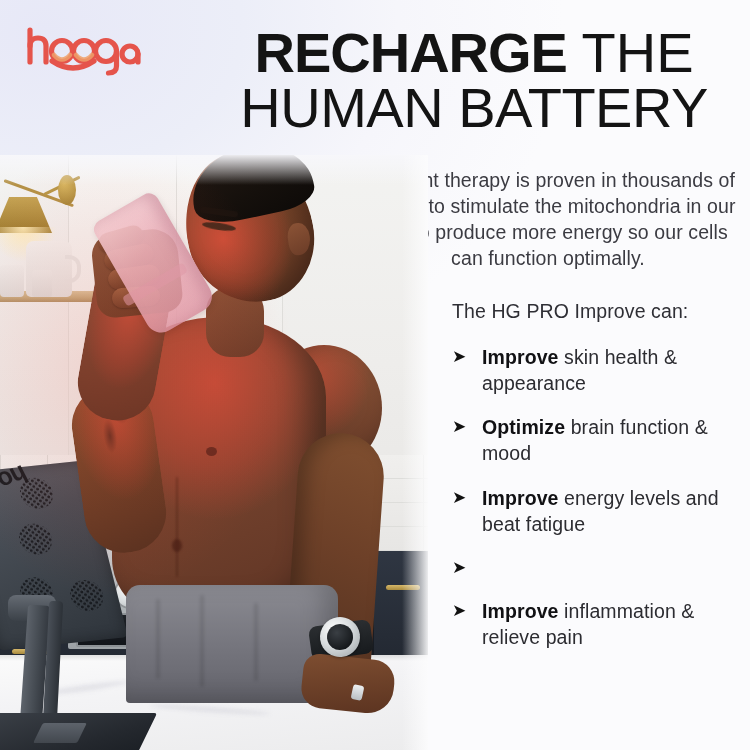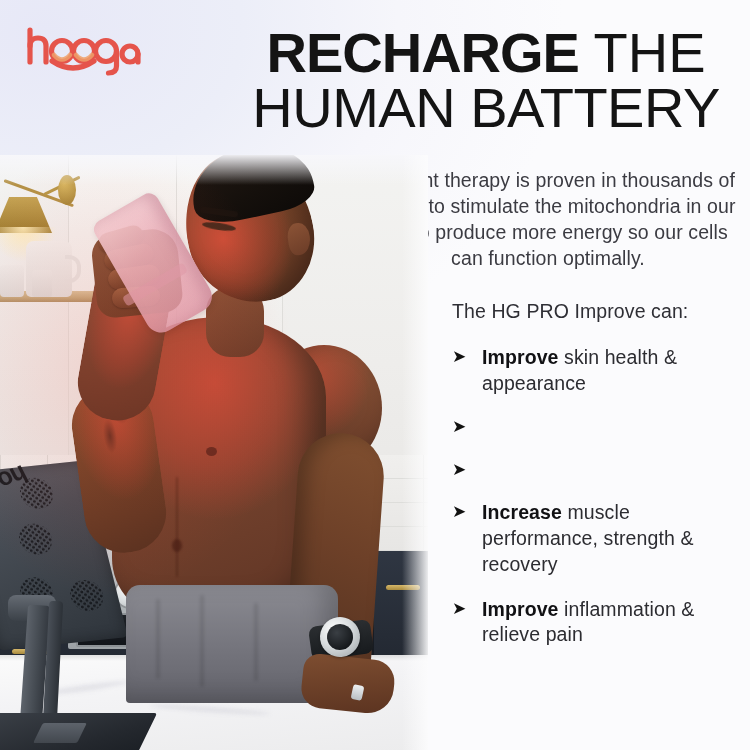--- a/index.html
+++ b/index.html
@@ -21,21 +21,21 @@
   
   .logo {
     position:absolute; left:24px; top:24px;
     width:120px; height:52px;
   }
   .logo svg { display:block; }
 
   
   .headline {
     position:absolute;
-    left:236px; top:26px; width:500px;
+    left:224px; top:26px; width:500px;
     text-align:center;
     line-height:0.98;
     color:#141414;
   }
   .headline .l1 { display:block; font-size:56px; letter-spacing:-0.5px; white-space:nowrap;}
   .headline .l2 { display:block; font-size:56px; letter-spacing:-0.5px; white-space:nowrap;}
   .hl-bold { font-weight:700; letter-spacing:-1px; }
   .hl-light { font-weight:300; letter-spacing:0px; }
 
   
@@ -534,29 +534,30 @@
 
   <div class="bullets">
 
     <div class="bullet">
       <span class="bullet-marker">➤</span>
       <span class="bullet-text"><b>Improve</b><span> skin health &amp; appearance</span></span>
     </div>
 
     <div class="bullet">
       <span class="bullet-marker">➤</span>
+      <span class="bullet-text"><b>Optimize</b><span> brain function &amp; mood</span></span>
     </div>
 
     <div class="bullet">
       <span class="bullet-marker">➤</span>
+      <span class="bullet-text"><b>Improve</b><span> energy levels and beat fatigue</span></span>
     </div>
 
     <div class="bullet">
       <span class="bullet-marker">➤</span>
-      <span class="bullet-text"><b>Increase</b><span> muscle performance, strength &amp; recovery</span></span>
     </div>
 
     <div class="bullet">
       <span class="bullet-marker">➤</span>
       <span class="bullet-text"><b>Improve</b><span> inflammation &amp; relieve pain</span></span>
     </div>
 
   </div>
 
   <div class="photo">

